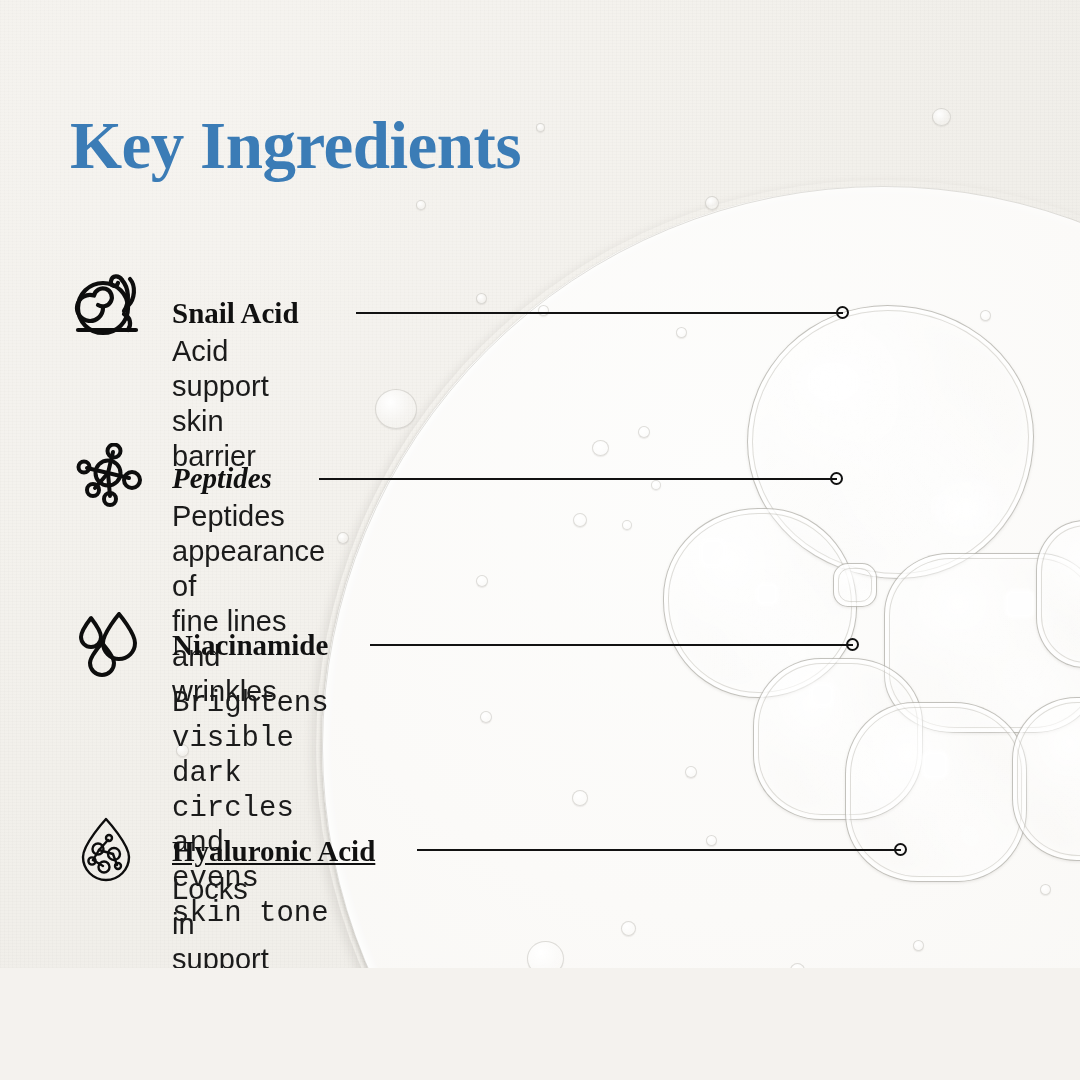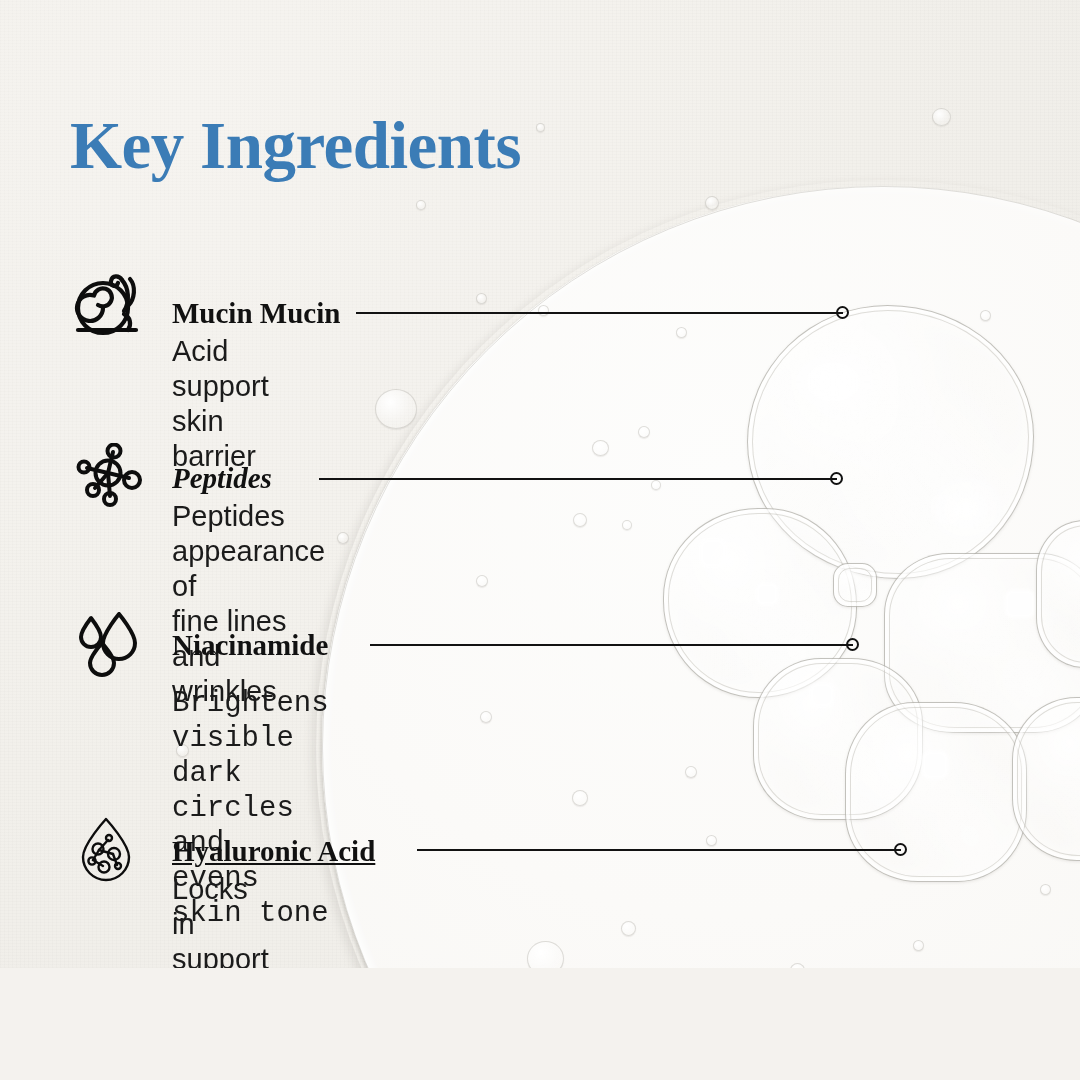--- a/index.html
+++ b/index.html
@@ -239,21 +239,21 @@
         <svg width="80" height="66" viewBox="0 0 80 66" fill="none" stroke="#0d0d0d" stroke-width="4.2" stroke-linecap="round" stroke-linejoin="round">
           <circle cx="31" cy="36" r="25"></circle>
           <path d="M31 36 a13 13 0 1 1 -9 -12.4 a9 9 0 1 1 4 9.4"></path>
           <path d="M52 39 C58 30 57 16 50 8"></path>
           <path d="M50 8 C47 3 40 3 39 9 C38 14 44 16 46 11"></path>
           <path d="M56 34 C63 27 64 14 58 7"></path>
           <path d="M6 58 L64 58"></path>
           <path d="M56 58 C60 52 58 45 52 42"></path>
         </svg>
       </div>
-      <div class="ing-name" style="top:299px;">Mucin Mucin</div>
+      <div class="ing-name" style="top:299px;">Snail Acid</div>
       <div class="ing-desc" style="top:334px;">Acid support skin barrier</div>
       <div class="leader" style="left:356px;top:312px;width:487px;"></div>
       <div class="leader-dot" style="left:836px;top:306px;"></div>
     </div>
 
     <div class="ingredient">
       <div class="ing-icon" style="top:443px;">
         <svg width="80" height="66" viewBox="0 0 80 66" fill="none" stroke="#0d0d0d" stroke-width="4" stroke-linecap="round" stroke-linejoin="round">
           <line x1="36" y1="30" x2="15" y2="25"></line>
           <line x1="36" y1="30" x2="23" y2="45"></line>

